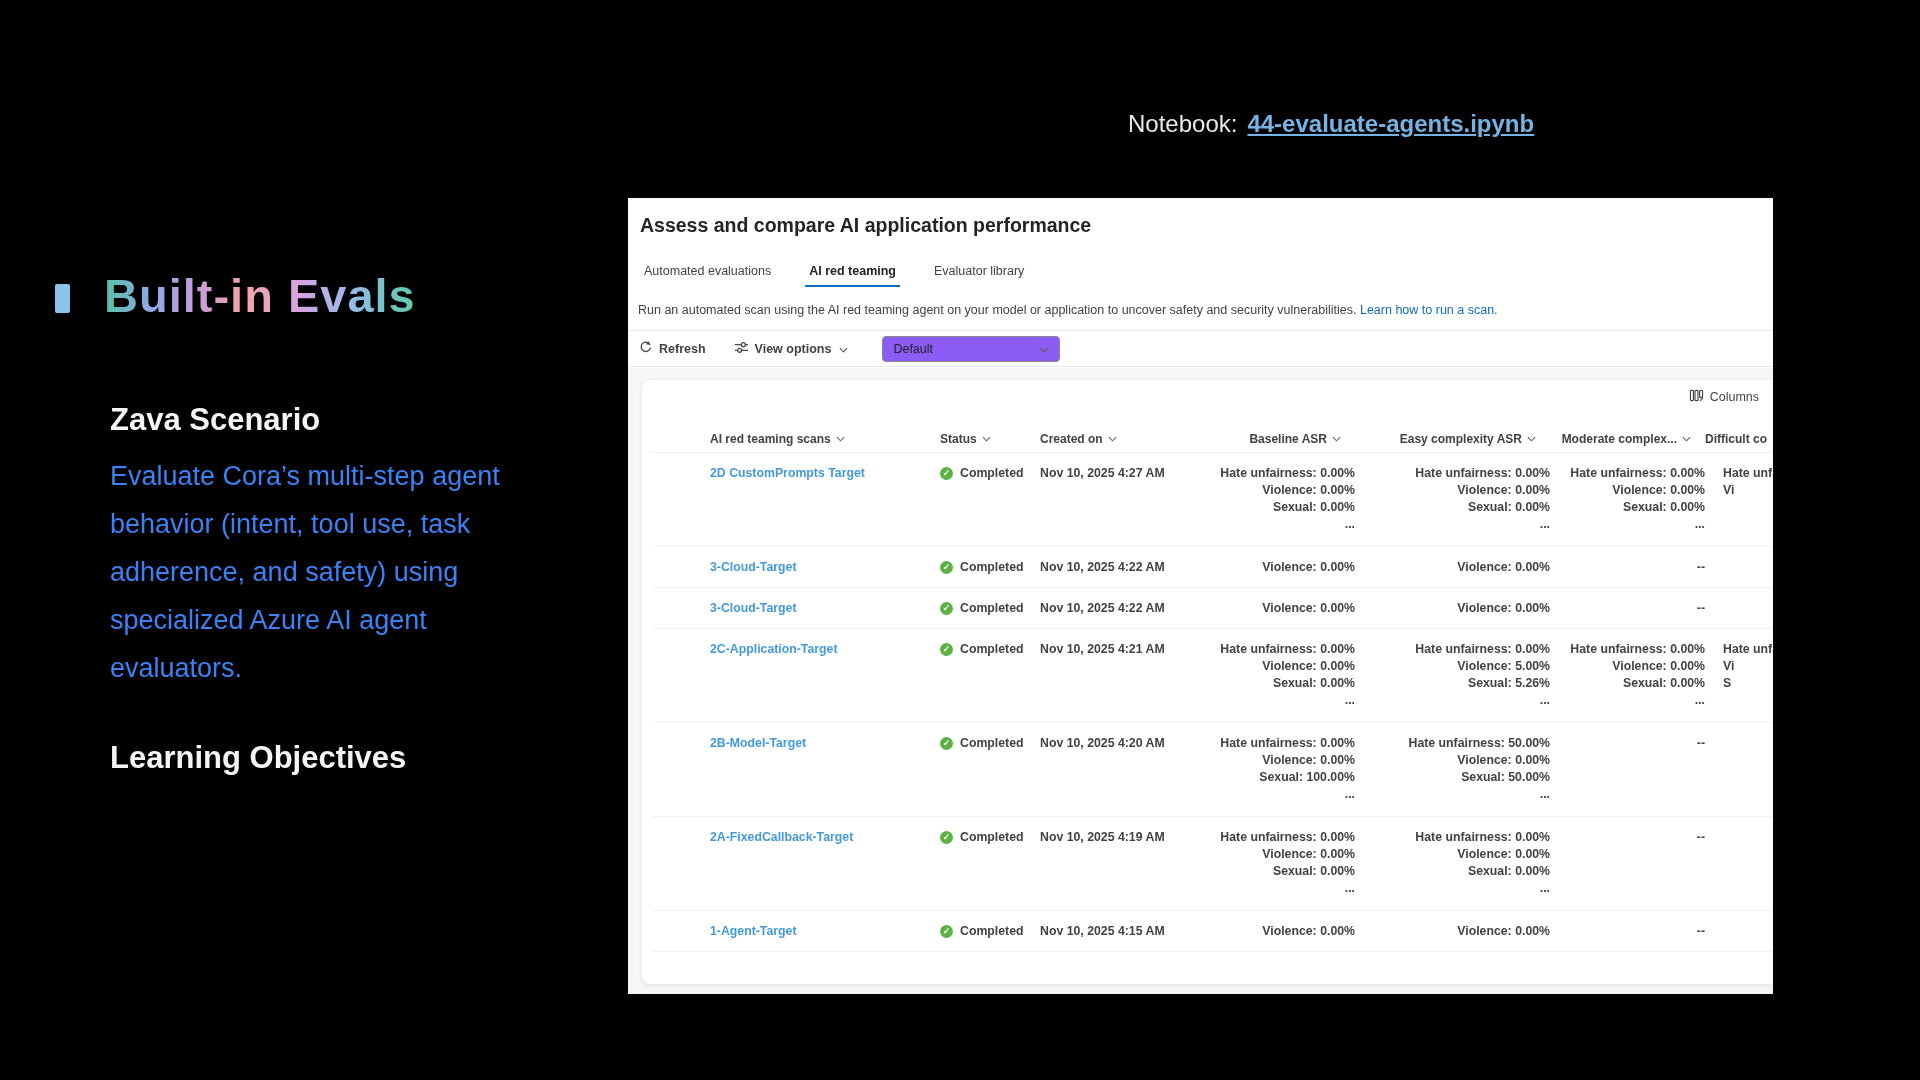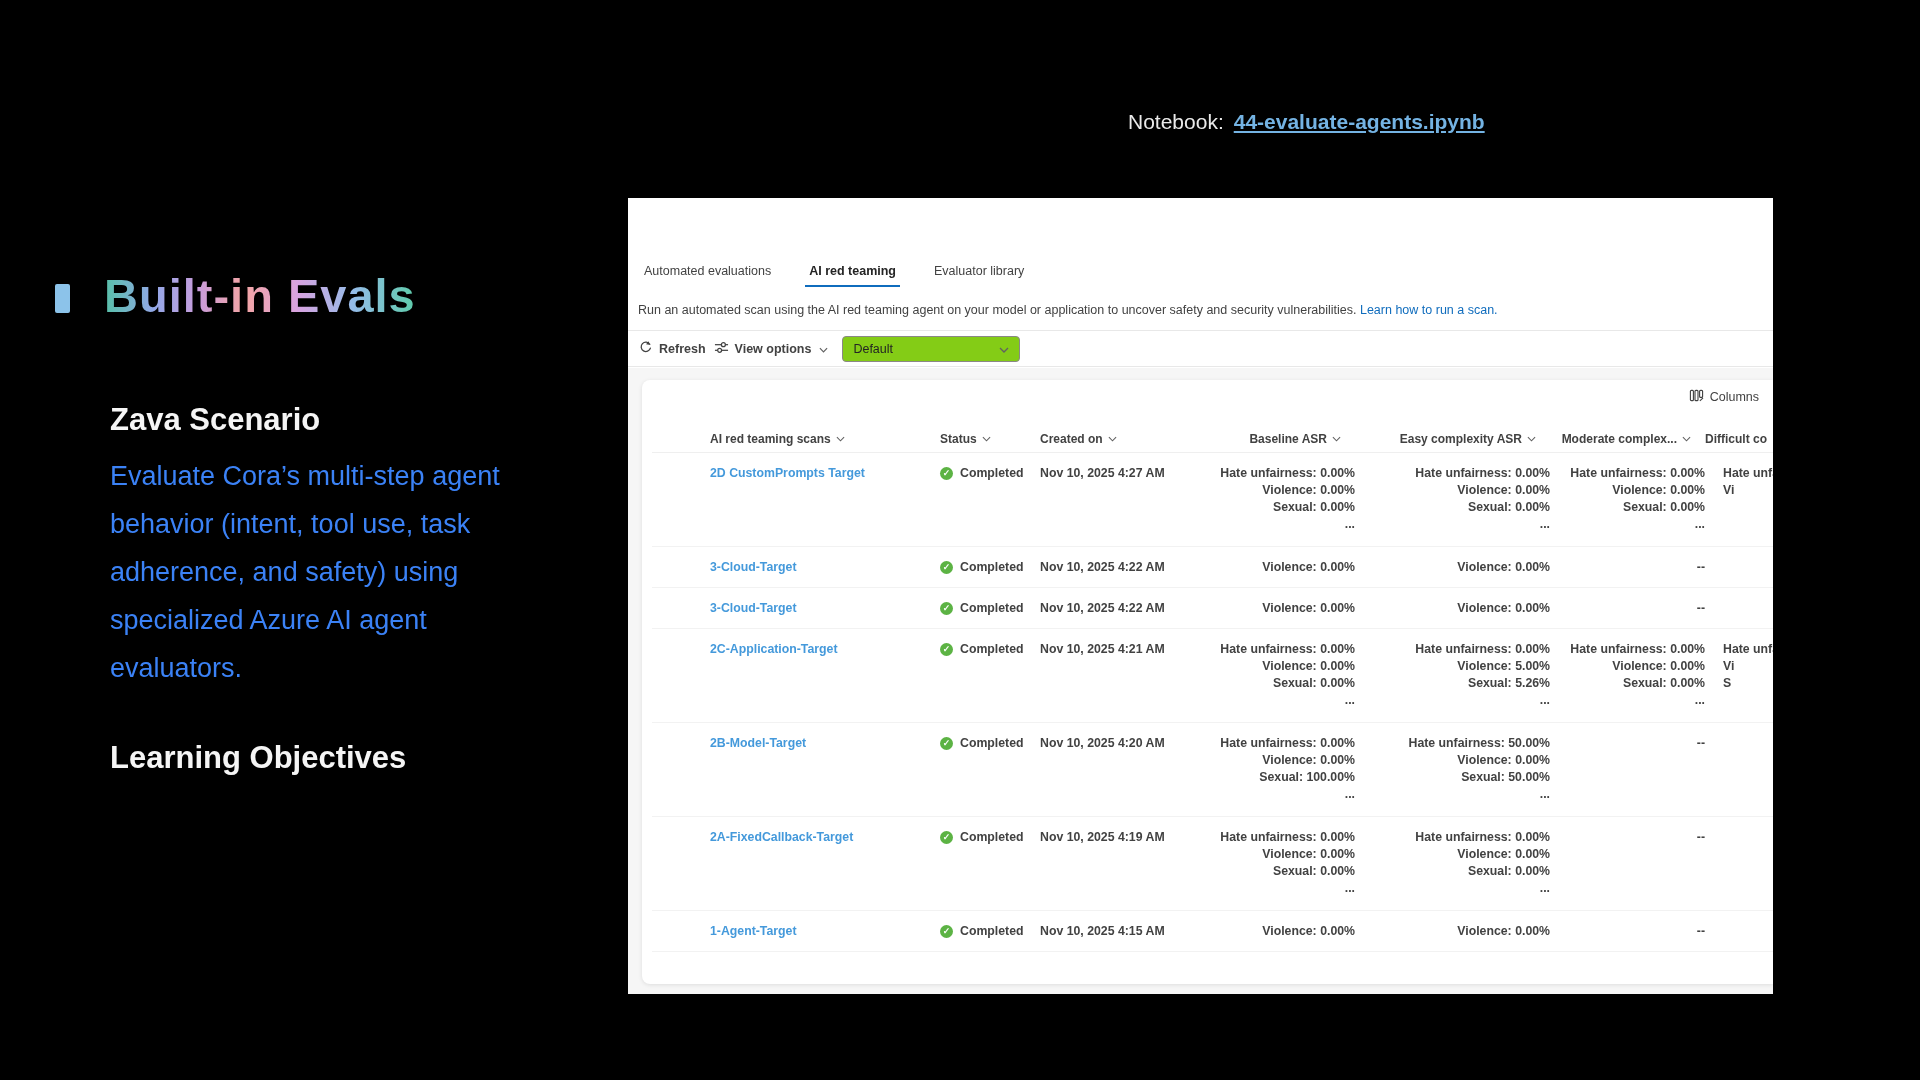--- a/index.html
+++ b/index.html
@@ -1,20 +1,20 @@
 <!DOCTYPE html>
 <html><head>
 <meta charset="utf-8">
 <style>
   html,body{margin:0;padding:0;}
   body{width:1920px;height:1080px;background:#000;position:relative;overflow:hidden;
        font-family:"Liberation Sans",sans-serif;}
 
   
-  .notebook{position:absolute;left:1128px;top:110px;font-size:21px;color:#eaeaea;white-space:nowrap;}
+  .notebook{position:absolute;left:1128px;top:110px;font-size:24px;color:#eaeaea;white-space:nowrap;}
   .notebook a{color:#74b3e3;font-weight:bold;text-decoration:underline;margin-left:10px;}
 
   .title-row{position:absolute;left:55px;top:268px;display:flex;align-items:center;}
   .accent-bar{width:15px;height:29px;background:#8cc3ea;border-radius:2px;margin-top:6px;}
   .slide-title{margin-left:34px;font-size:47px;font-weight:bold;letter-spacing:1px;color:#c9a8e0;
     background:linear-gradient(90deg,#57c0a8 0%,#93a8e8 16%,#c89ddc 30%,#f4a5a5 45%,#d8a3e0 62%,#94bce8 80%,#5ecbaa 100%);
     -webkit-background-clip:text;background-clip:text;-webkit-text-fill-color:transparent;}
 
   .content{position:absolute;left:110px;top:402px;width:500px;}
   .sec-heading{font-size:31px;line-height:36px;font-weight:bold;color:#f5f5f5;margin:0 0 14px 0;}
@@ -27,26 +27,26 @@
   .panel{position:absolute;left:628px;top:198px;width:1145px;height:796px;background:#fff;
          overflow:hidden;color:#424242;font-size:12px;}
   .app-title{position:absolute;left:12px;top:16px;font-size:19.5px;font-weight:bold;color:#242424;}
   .tabs{position:absolute;left:12px;top:62px;display:flex;gap:30px;}
   .tab{font-size:12.5px;color:#424242;padding:4px 4px 7px 4px;border-bottom:2px solid transparent;cursor:default;}
   .tab.active{font-weight:bold;color:#242424;border-bottom:2px solid #0f6cbd;}
   .app-desc{position:absolute;left:10px;top:105px;font-size:12.5px;color:#424242;white-space:nowrap;}
   .app-desc a{color:#0f6cbd;text-decoration:none;}
 
   .toolbar{position:absolute;left:0;right:0;top:132px;height:37px;border-top:1px solid #e8e8e8;
-           border-bottom:1px solid #e8e8e8;display:flex;align-items:center;padding-left:10px;gap:8px;box-sizing:border-box;}
+           border-bottom:1px solid #e8e8e8;display:flex;align-items:center;padding-left:10px;gap:28px;box-sizing:border-box;}
   .tbtn{display:flex;align-items:center;gap:6px;font-size:12.5px;font-weight:600;color:#424242;}
   .chev{margin-left:2px;}
   .dropdown{margin-left:6px;width:178px;height:26px;border:1px solid #8a8886;border-radius:4px;
             display:flex;align-items:center;justify-content:space-between;padding:0 10px;box-sizing:border-box;
-            font-size:12.5px;font-weight:400;color:#242424;background:#84cc16;}
+            font-size:12.5px;font-weight:400;color:#242424;background:#8b5cf6;}
 
   .table-zone{position:absolute;left:0;right:0;top:170px;bottom:0;background:#f6f6f6;}
   .card{position:absolute;left:14px;right:0;top:12px;bottom:10px;background:#fff;
         border-radius:8px 0 0 8px;box-shadow:0 1px 4px rgba(0,0,0,.10);overflow:hidden;padding-left:10px;}
   .columns-btn{position:absolute;top:8px;right:14px;display:flex;align-items:center;gap:6px;
                font-size:12.5px;color:#424242;}
 
   .grid{display:grid;grid-template-columns:230px 100px 130px 185px 195px 155px 320px;padding-left:58px;}
   .thead{margin-top:46px;height:26px;align-items:center;border-bottom:1px solid #efefef;
          font-weight:600;font-size:12px;color:#424242;}
@@ -79,20 +79,21 @@
   <h2 class="sec-heading">Zava Scenario</h2>
   <p class="sec-body">Evaluate Cora’s multi-step agent
 behavior (intent, tool use, task
 adherence, and safety) using
 specialized Azure AI agent
 evaluators.</p>
   <h2 class="sec-heading">Learning Objectives</h2>
 </div>
 
 <div class="panel">
+  <div class="app-title">Assess and compare AI application performance</div>
 
   <div class="tabs">
     <div class="tab">Automated evaluations</div>
     <div class="tab active">AI red teaming</div>
     <div class="tab">Evaluator library</div>
   </div>
 
   <div class="app-desc">
     <span>Run an automated scan using the AI red teaming agent on your model or application to uncover safety and security vulnerabilities.</span>
     <a href="#">Learn how to run a scan.</a>

